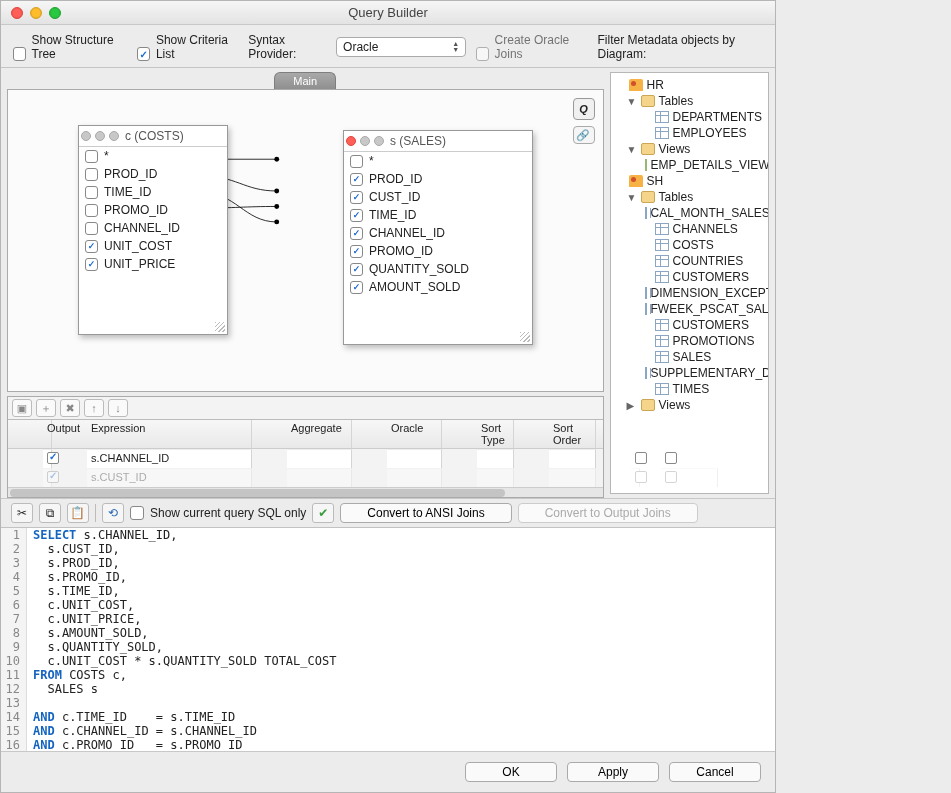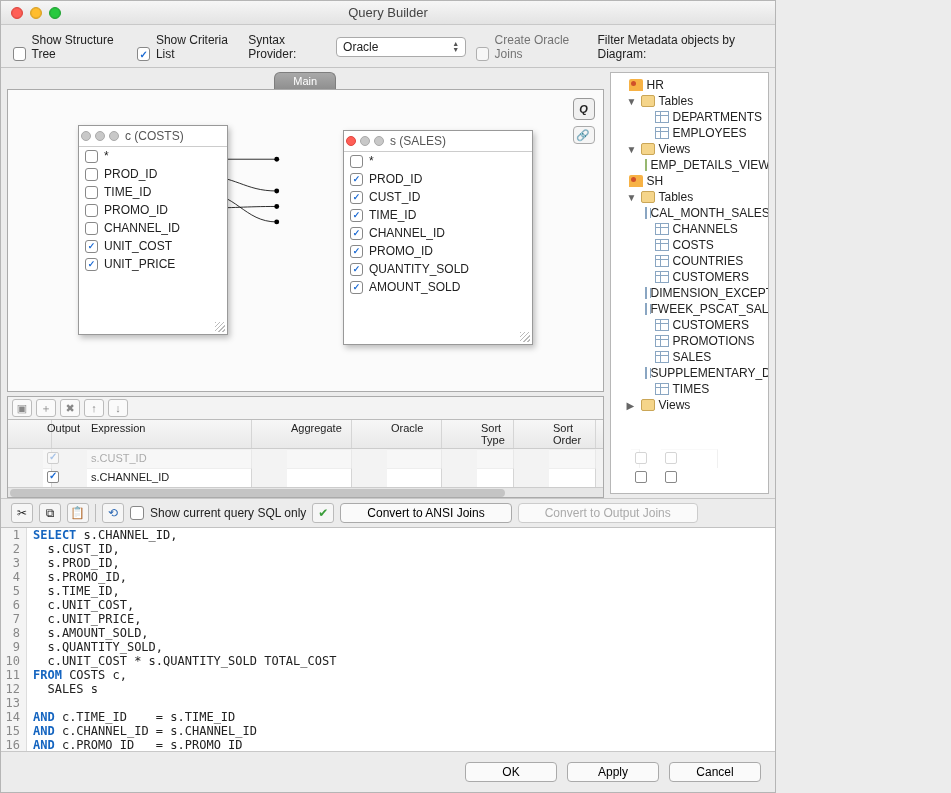--- a/index.html
+++ b/index.html
@@ -267,33 +267,33 @@
               <div class="gcell">Output</div>
               <div class="gcell">Expression</div>
               <div class="gcell">Aggregate</div>
               <div class="gcell">Oracle</div>
               <div class="gcell">Sort Type</div>
               <div class="gcell">Sort Order</div>
               <div class="gcell"></div>
               <div class="gcell">Grouping</div>
             </div>
           <div id="crit-rows">
+              <div class="grow">
+                <div class="gcell"><span class="mini-cb checked"></span></div>
+                <div class="gcell">s.CHANNEL_ID</div>
+                <div class="gcell"></div>
+                <div class="gcell"></div>
+                <div class="gcell"></div>
+                <div class="gcell"></div>
+                <div class="gcell"><span class="mini-cb"></span></div>
+                <div class="gcell"><span class="mini-cb"></span></div>
+              </div>
               <div class="grow" style="opacity: 0.35;">
                 <div class="gcell"><span class="mini-cb checked"></span></div>
                 <div class="gcell">s.CUST_ID</div>
-                <div class="gcell"></div>
-                <div class="gcell"></div>
-                <div class="gcell"></div>
-                <div class="gcell"></div>
-                <div class="gcell"><span class="mini-cb"></span></div>
-                <div class="gcell"><span class="mini-cb"></span></div>
-              </div>
-              <div class="grow">
-                <div class="gcell"><span class="mini-cb checked"></span></div>
-                <div class="gcell">s.CHANNEL_ID</div>
                 <div class="gcell"></div>
                 <div class="gcell"></div>
                 <div class="gcell"></div>
                 <div class="gcell"></div>
                 <div class="gcell"><span class="mini-cb"></span></div>
                 <div class="gcell"><span class="mini-cb"></span></div>
               </div>
             </div>
         </div>
         <div class="hscroll">

